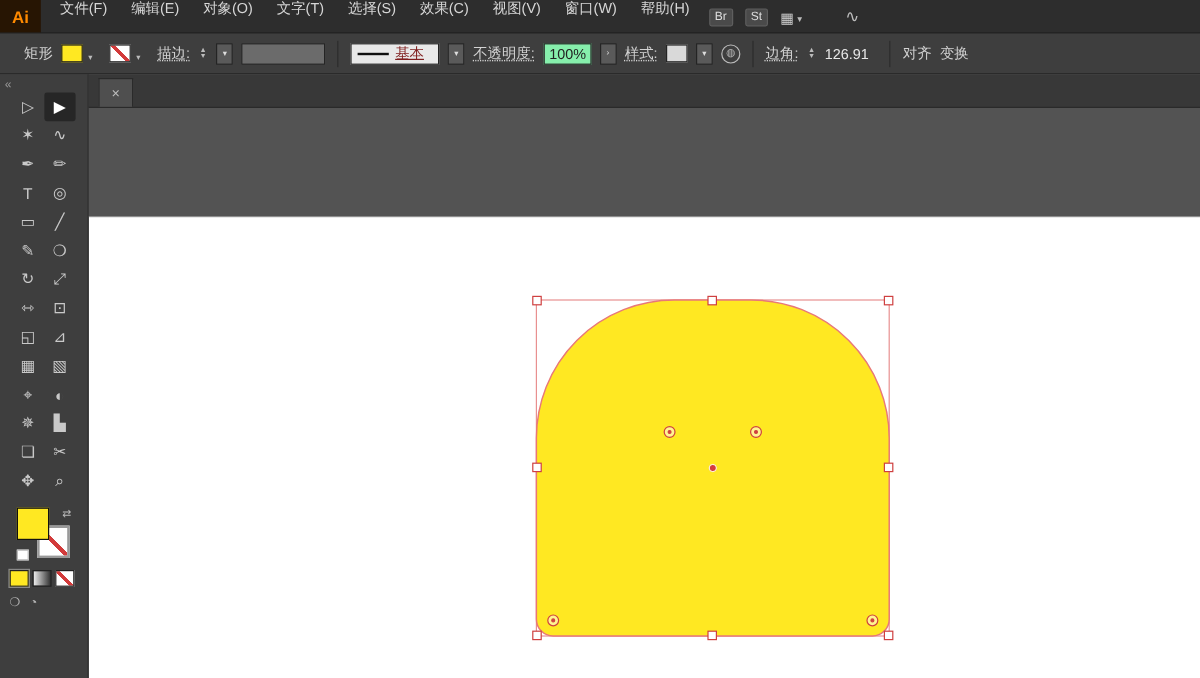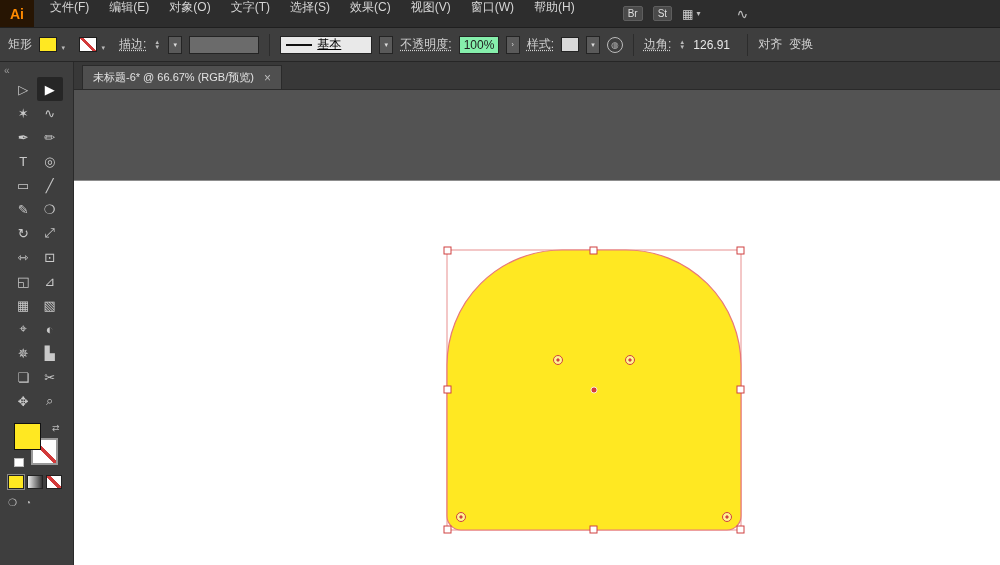--- a/index.html
+++ b/index.html
@@ -4,42 +4,42 @@
 <style>
   * { box-sizing: border-box; margin: 0; padding: 0; }
   html,body { width:1000px; height:565px; overflow:hidden; }
   body { font-family:"Liberation Sans","DejaVu Sans",sans-serif; font-size:12px; background:#535353; }
 
   
   .menubar { height:28px; background:#2d2d2d; display:flex; align-items:center; border-bottom:1px solid #1f1f1f; }
   .app-logo { width:34px; height:27px; background:#271503; color:#ff8a00; font-weight:bold; font-size:14px;
               display:flex; align-items:center; justify-content:center; margin-right:6px; }
   .menu-item { color:#d6d6d6; padding:0 10px; height:39px; line-height:27px; cursor:default; white-space:nowrap; }
-  .menubar-right { display:flex; align-items:center; margin-left:38px; gap:10px; }
+  .menubar-right { display:flex; align-items:flex-end; margin-left:6px; gap:10px; }
   .mini-badge { background:#4a4a4a; color:#ddd; border:1px solid #5e5e5e; font-size:10px; padding:1px 4px; border-radius:2px; }
   .ws-icon { color:#cfcfcf; font-size:12px; display:flex; align-items:center; gap:3px; }
   .chev { font-size:8px; color:#bbb; }
   .swirl-icon { color:#bdbdbd; font-size:14px; margin-left:26px; }
 
   
-  .controlbar { height:34px; background:#3e3e3e; border-bottom:1px solid #262626; display:flex; align-items:center; padding:0 8px; gap:7px; color:#cfcfcf; }
+  .controlbar { height:34px; background:#3e3e3e; border-bottom:1px solid #262626; display:flex; align-items:center; padding:0 20px; gap:7px; color:#cfcfcf; }
   .cb-label { color:#d2d2d2; white-space:nowrap; }
   .cb-link { text-decoration:underline; text-underline-offset:2px; text-decoration-style:dotted; white-space:nowrap; color:#d2d2d2; }
   .swatch { width:18px; height:15px; border:1px solid #1e1e1e; position:relative; }
   .swatch .dd { position:absolute; right:-9px; bottom:-1px; font-size:7px; color:#bbb; }
   .swatch-fill { background:#ffe822; }
   .swatch-stroke { background:#fff;
      background-image:linear-gradient(45deg, transparent 43%, #d23a3a 43%, #d23a3a 57%, transparent 57%); }
   .stepper { display:flex; flex-direction:column; line-height:5px; font-size:6px; color:#bbb; margin:0 1px; }
   .field { background:#86efac; color:#222; border:1px solid #242424; height:18px; display:flex; align-items:center; padding:0 4px; }
   .field.small { width:40px; }
   .combo-btn { background:#5a5a5a; border:1px solid #242424; color:#ddd; height:18px; width:14px; display:flex; align-items:center; justify-content:center; font-size:7px; }
   .profile-box { width:70px; height:18px; background:#6b6b6b; border:1px solid #242424; }
   .vsep { width:1px; height:22px; background:#2c2c2c; margin:0 3px; }
-  .stroke-style { width:92px; height:18px; background:#e9e9e9; border:1px solid #242424; display:flex; align-items:center; gap:5px; padding:0 5px; color:#000000; }
+  .stroke-style { width:74px; height:18px; background:#e9e9e9; border:1px solid #242424; display:flex; align-items:center; gap:5px; padding:0 5px; color:#7f1d1d; }
   .stroke-line { width:26px; height:2px; background:#111; }
   .style-swatch { width:18px; height:15px; background:#d9d9d9; border:1px solid #242424; }
   .globe { width:16px; height:16px; border-radius:50%; border:1px solid #bbb; color:#bbb; font-size:9px; display:flex; align-items:center; justify-content:center; }
   .corner-val { color:#e8e8e8; min-width:44px; }
 
   
   .main { display:flex; height:503px; }
   .toolbar { width:74px; background:#3e3e3e; border-right:1px solid #2a2a2a; display:flex; flex-direction:column; }
   .tb-collapse { color:#9a9a9a; font-size:10px; padding:3px 4px 1px; }
   .tools { display:grid; grid-template-columns:1fr 1fr; padding:0 10px; }
@@ -194,21 +194,20 @@
     </div>
     <div class="draw-modes">
       <span>❍</span>
       <span>◔</span>
     </div>
   </div>
 
   <div class="workarea">
     <div class="tabstrip">
       <div class="doc-tab">
-        <span>未标题-6* @ 66.67% (RGB/预览)</span>
         <span class="tab-close">×</span>
       </div>
     </div>
 
     <div class="canvas">
       <div class="artboard"></div>
       <svg width="926" height="475" viewBox="0 0 926 475">
 
         <rect x="373" y="160" width="294" height="280" fill="none" stroke="#e89090" stroke-width="1"></rect>
 

